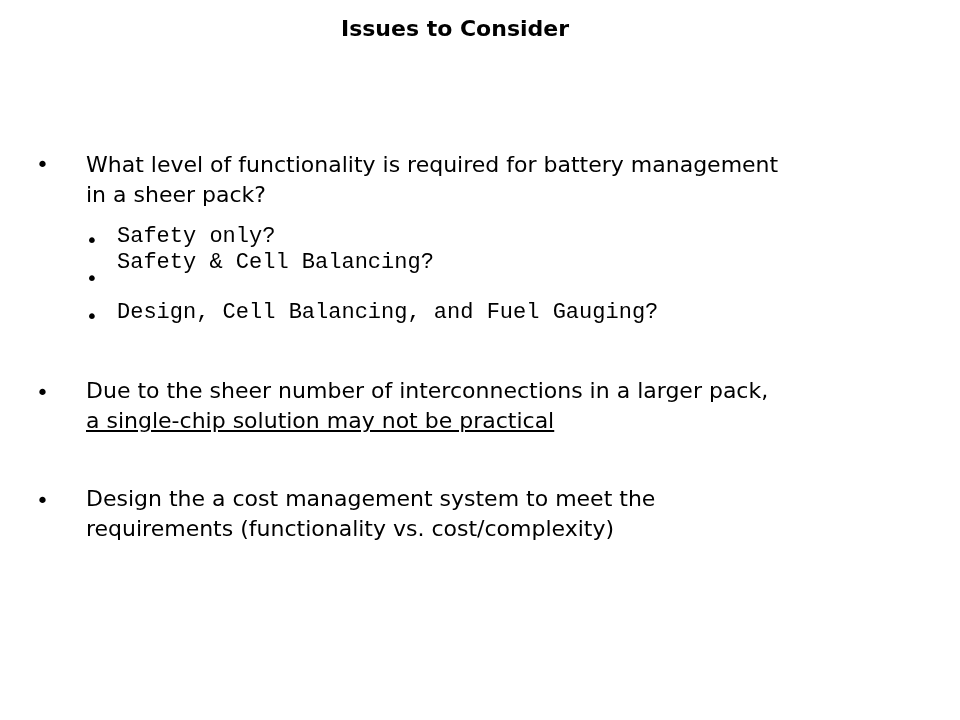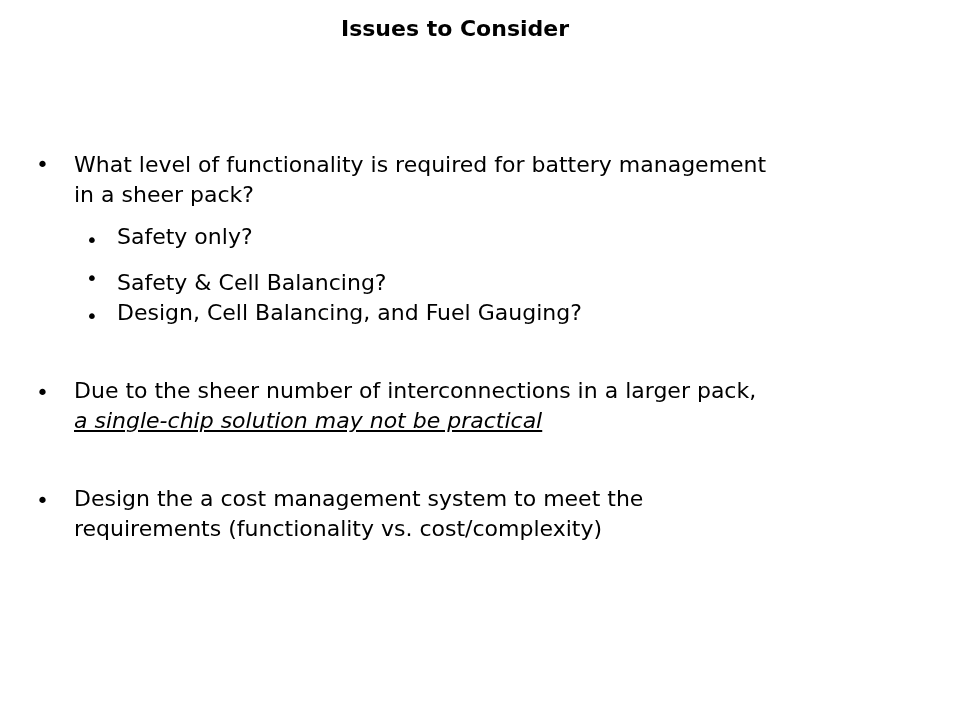--- a/index.html
+++ b/index.html
@@ -1,37 +1,37 @@
 <!DOCTYPE html>
 <html><head>
 <meta charset="utf-8">
 <style>
   html, body { margin: 0; padding: 0; background: #ffffff; }
   body { width: 960px; height: 720px; position: relative; overflow: hidden; font-family: "DejaVu Sans", sans-serif; color: #000; }
   .title { position: absolute; top: 16px; left: 0; width: 910px; text-align: center; font-weight: bold; font-size: 22px; }
   .b1 { position: absolute; left: 36px; font-size: 22px; }
-  .l1 { position: absolute; left: 74px; font-size: 22px; line-height: 30px; white-space: nowrap; text-align: right; }
+  .l1 { position: absolute; left: 86px; font-size: 22px; line-height: 30px; white-space: nowrap; text-align: right; }
   .b2 { position: absolute; left: 86px; font-size: 20px; }
-  .l2 { position: absolute; left: 117px; font-size: 22px; white-space: nowrap; }
-  .u { text-decoration: underline; font-style: italic; }
+  .l2 { position: absolute; left: 117px; font-size: 22px; white-space: nowrap; font-family: Liberation Mono, monospace; }
+  .u { text-decoration: underline; }
 </style>
 </head>
 <body>
 
 <div class="title">Issues to Consider</div>
 
 <div>
   <span class="b1" style="top:152px">•</span>
   <span class="l1" style="top:150px">What level of functionality is required for battery management</span>
   <span class="l1" style="top:180px">in a sheer pack?</span>
 
   <span class="b2" style="top:228px">•</span>
   <span class="l2" style="top:224px">Safety only?</span>
   <span class="b2" style="top:266px">•</span>
-  <span class="l2" style="top:270px">Safety &amp; Cell Balancing?</span>
+  <span class="l2" style="top:250px">Safety &amp; Cell Balancing?</span>
   <span class="b2" style="top:304px">•</span>
   <span class="l2" style="top:300px">Design, Cell Balancing, and Fuel Gauging?</span>
 </div>
 
 <div>
   <span class="b1" style="top:380px">•</span>
   <span class="l1" style="top:376px">Due to the sheer number of interconnections in a larger pack,</span>
   <span class="l1 u" style="top:406px">a single-chip solution may not be practical</span>
 </div>
 

